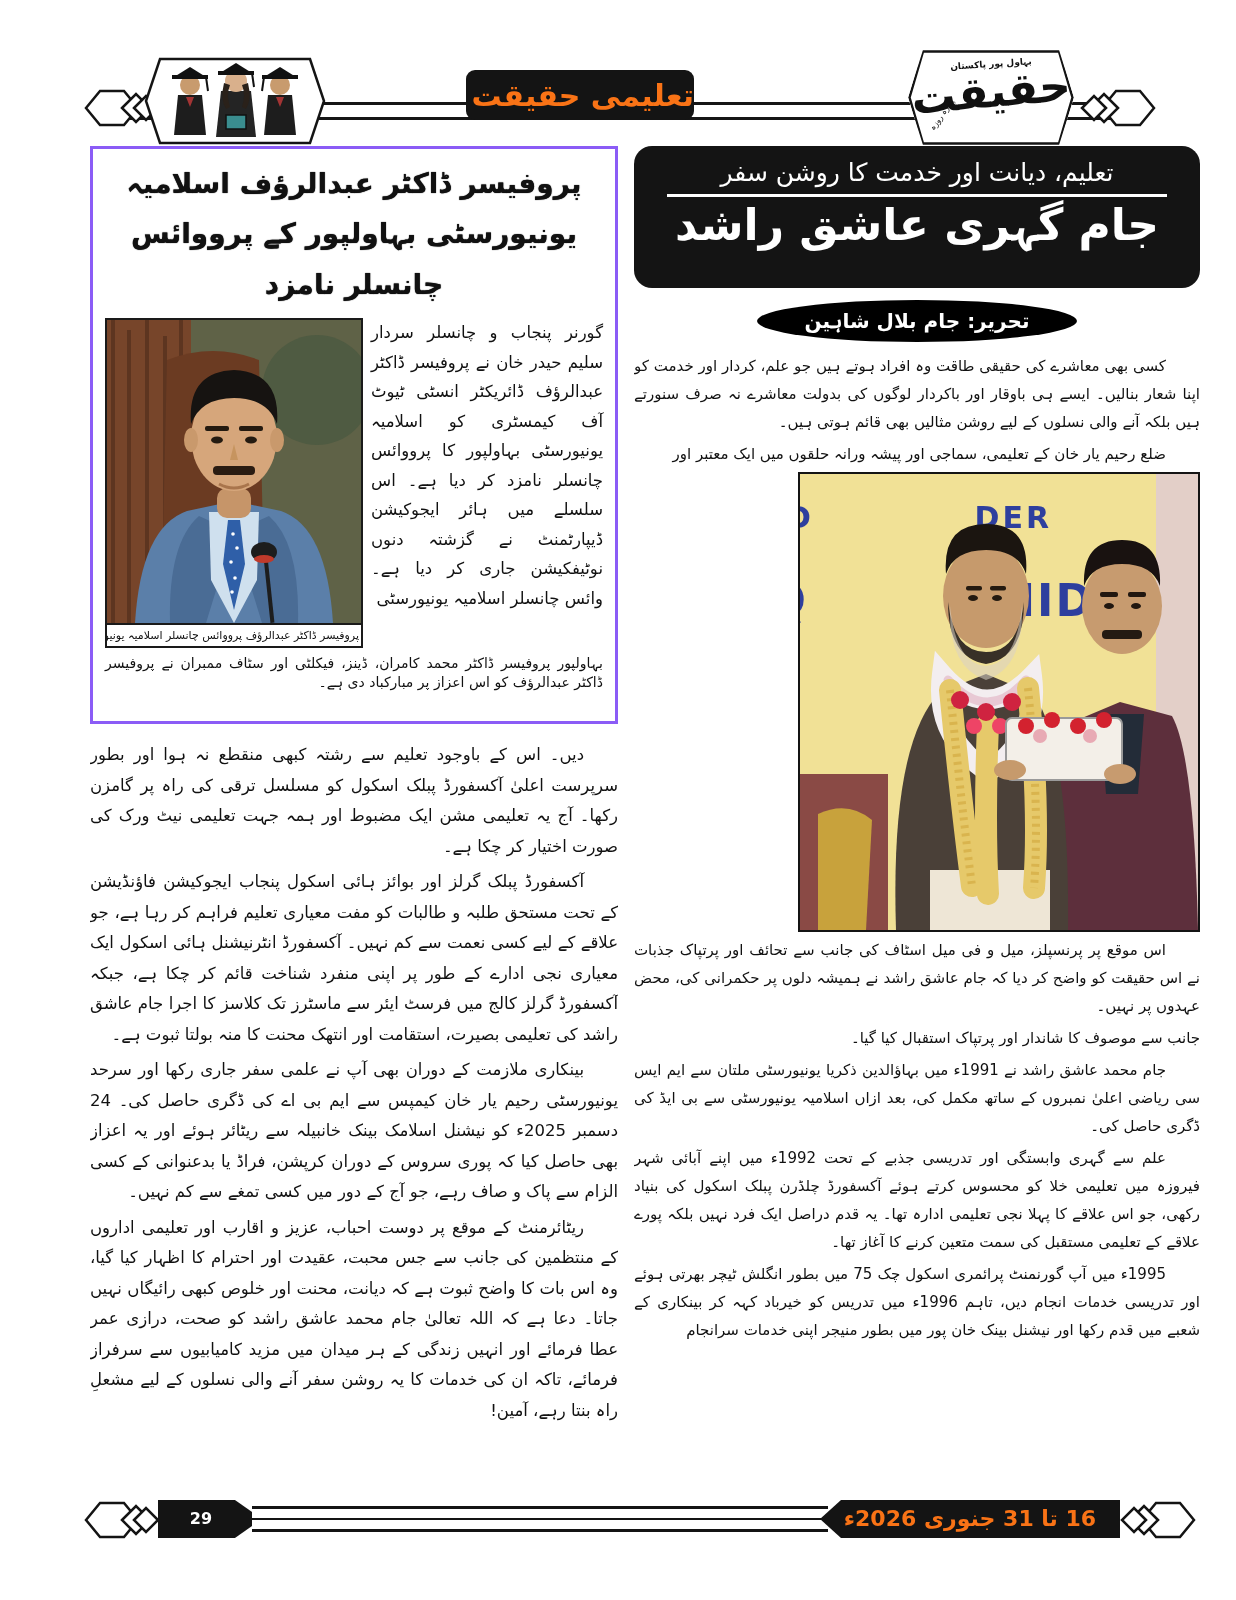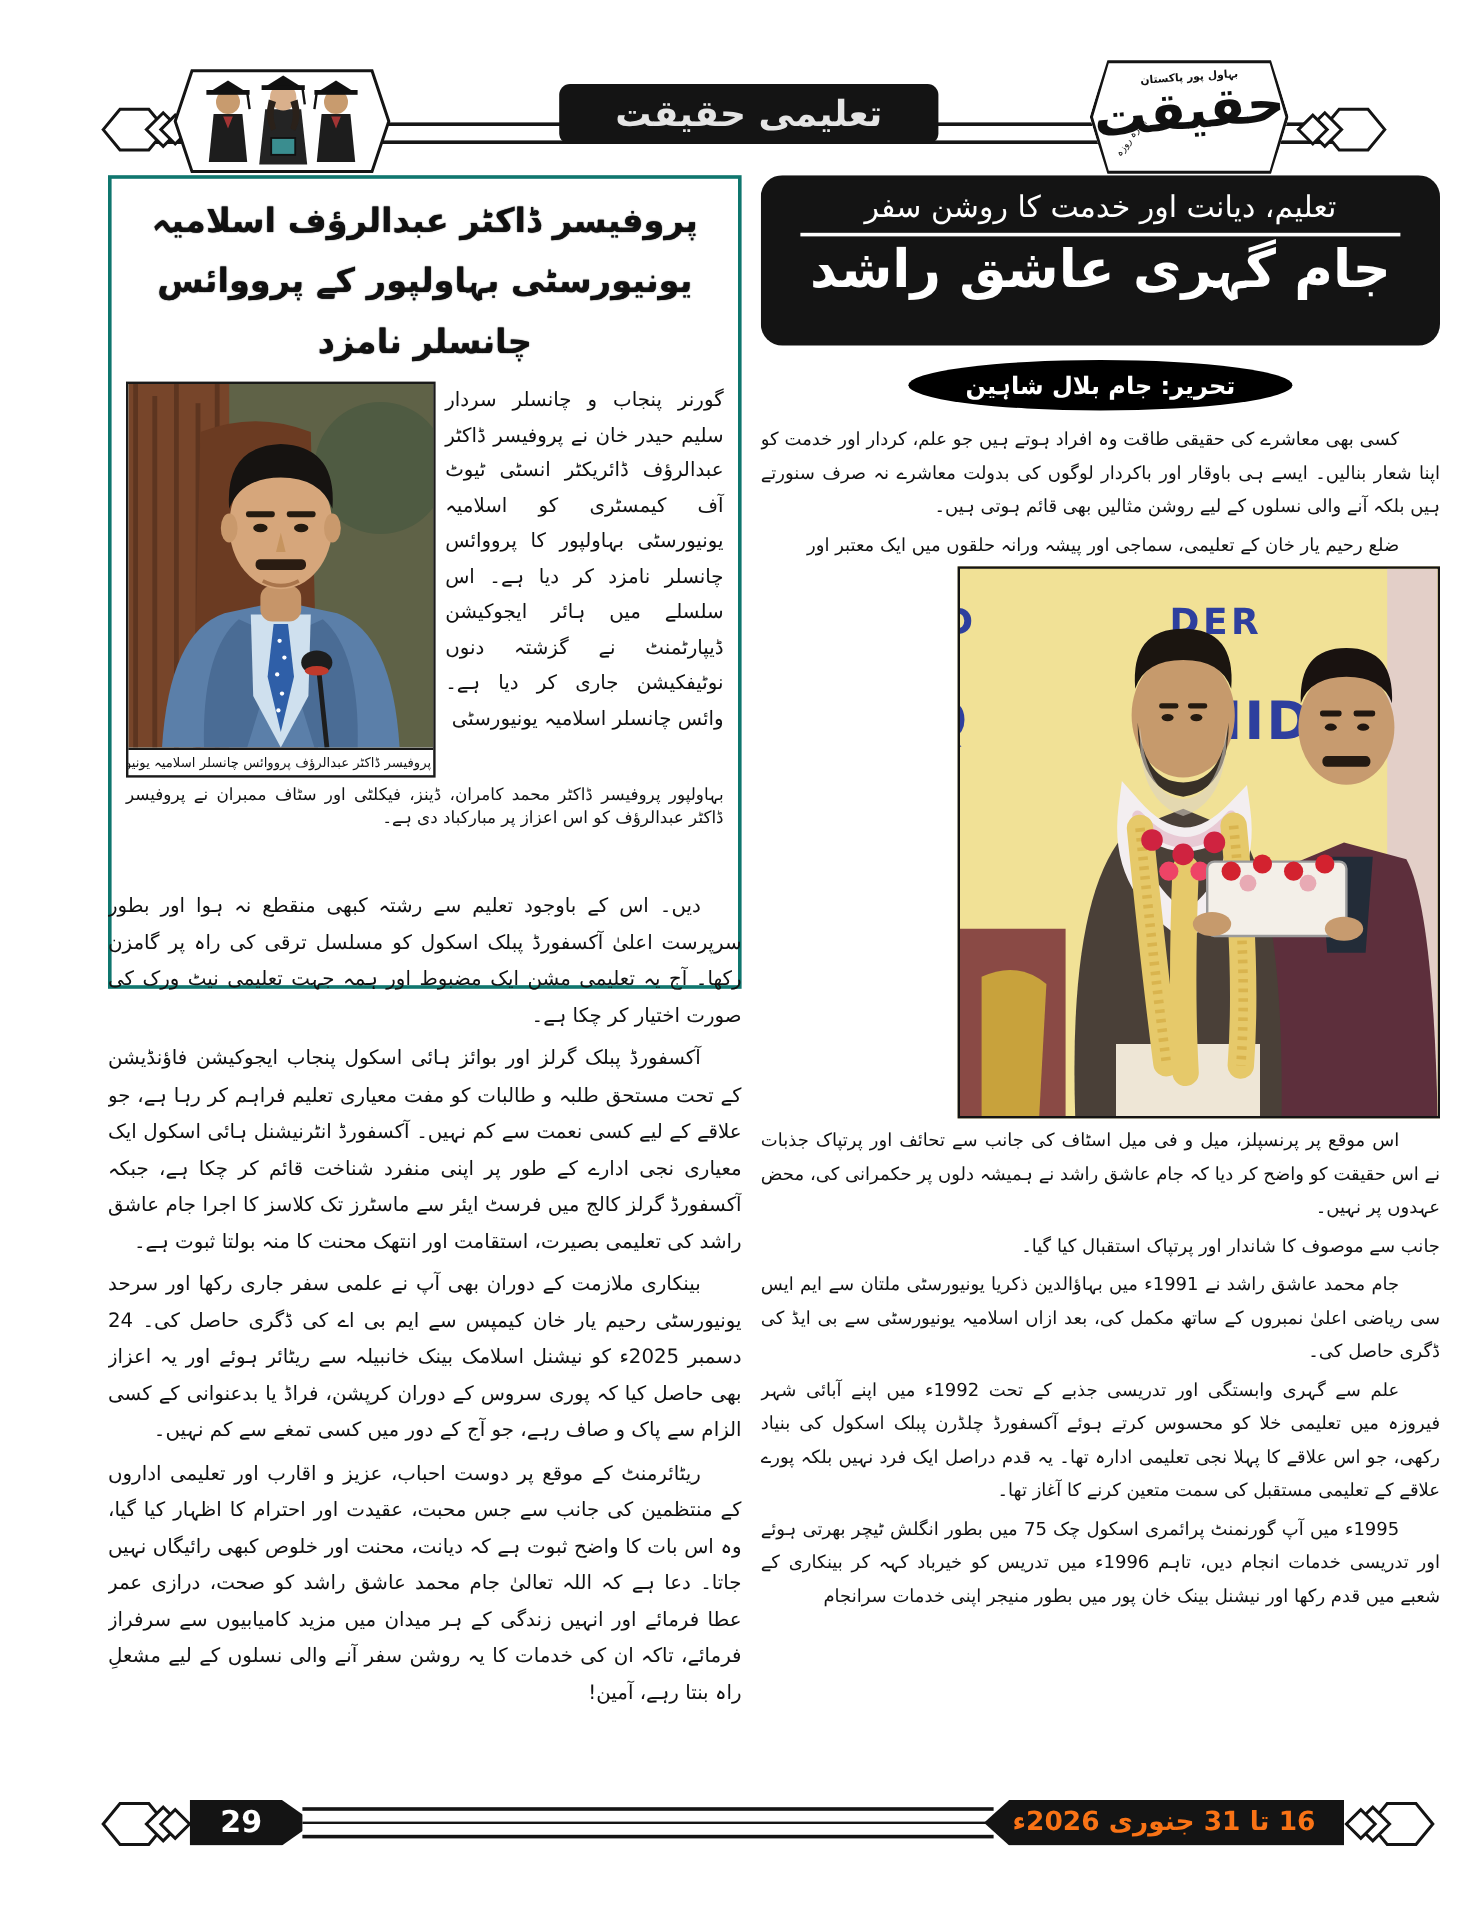--- a/index.html
+++ b/index.html
@@ -6,31 +6,31 @@
   body{
     width:1236px;height:1600px;position:relative;background:#ffffff;
     font-family:"DejaVu Sans",sans-serif;color:#111;overflow:hidden;
   }
   .abs{position:absolute;}
   
   .rule-band{left:98px;top:102px;width:1044px;height:12px;
     border-top:3px solid #161616;border-bottom:3px solid #161616;}
   .decor{width:76px;height:44px;}
   .grads-hex{left:144px;top:57px;width:182px;height:88px;}
-  .section-box{left:466px;top:70px;width:316px;height:50px;background:#141414;border-radius:9px;
-    color:#e5e5e5;font-weight:bold;font-size:30px;text-align:center;line-height:52px;direction:rtl;}
+  .section-box{left:466px;top:70px;width:228px;height:50px;background:#141414;border-radius:9px;
+    color:#f97316;font-weight:bold;font-size:30px;text-align:right;line-height:52px;direction:rtl;}
   .masthead{left:908px;top:50px;width:166px;height:95px;background:#fff;
     clip-path:polygon(9% 0,91% 0,100% 50%,91% 100%,9% 100%,0 50%);}
   .masthead-inner{position:absolute;inset:0;direction:rtl;text-align:center;}
   .masthead-border{position:absolute;inset:0;}
   .masthead-top{font-size:9px;font-weight:bold;margin-top:9px;transform:rotate(-4deg);}
   .masthead-title{font-size:44px;font-weight:bold;line-height:1.05;transform:rotate(-5deg);letter-spacing:1px;}
   .masthead-side{position:absolute;left:16px;bottom:26px;font-size:8px;transform:rotate(-55deg);}
   
-  .left-box{left:90px;top:146px;width:528px;height:678px;border:3px solid #0f766e;background:#fff;box-sizing:border-box;}
+  .left-box{left:90px;top:146px;width:528px;height:578px;border:3px solid #8b5cf6;background:#fff;box-sizing:border-box;}
   .lb-headline{padding:10px 10px 0;font-size:28px;font-weight:bold;text-align:center;direction:rtl;line-height:1.8;
     text-shadow:0 0 1px #000;}
   .lb-media{display:flex;direction:rtl;padding:8px 12px 0;gap:8px;}
   .lb-side{flex:1;font-size:16.5px;line-height:29.5px;text-align:justify;direction:rtl;}
   .photo1{width:258px;flex:0 0 258px;border:2px solid #1a1a1a;box-sizing:border-box;background:#fff;}
   .photo1 svg{display:block;}
   .photo1-caption{border-top:2px solid #1a1a1a;font-size:11px;text-align:center;direction:rtl;
     padding:4px 2px;white-space:nowrap;overflow:hidden;}
   .lb-below{padding:6px 12px 0;font-size:14px;line-height:19px;text-align:justify;direction:rtl;}
   
@@ -46,21 +46,21 @@
     color:#fff;font-size:20px;font-weight:bold;text-align:center;line-height:42px;}
   .rp{margin:0 0 4px;font-size:15px;line-height:28px;text-align:justify;text-indent:34px;}
   .rp.no-indent{text-indent:0;}
   .photo-row{display:flex;direction:rtl;gap:8px;margin:2px 0 4px;}
   .photo2{flex:0 0 402px;width:402px;height:460px;border:2px solid #141414;box-sizing:border-box;background:#f1e196;}
   .photo2 svg{display:block;}
   .narrow{flex:1;font-size:16px;line-height:34.5px;text-align:justify;}
   
   .pagenum{left:158px;top:1500px;width:104px;height:38px;background:#141414;color:#fff;
     clip-path:polygon(0 0,74% 0,100% 50%,74% 100%,0 100%);
-    font-size:25px;font-weight:bold;text-align:center;line-height:38px;padding-right:18px;box-sizing:border-box;}
+    font-size:16px;font-weight:bold;text-align:center;line-height:38px;padding-right:18px;box-sizing:border-box;}
   .band{left:252px;top:1506px;width:576px;height:26px;box-sizing:border-box;
     border-top:3px solid #141414;border-bottom:3px solid #141414;
     background:linear-gradient(#141414,#141414) center/100% 2px no-repeat #fff;}
   .datebar{left:820px;top:1500px;width:300px;height:38px;background:#141414;color:#f97316;
     clip-path:polygon(7% 0,100% 0,100% 100%,7% 100%,0 50%);
     font-size:22px;font-weight:bold;text-align:center;line-height:38px;direction:rtl;}
 </style>
 </head>
 <body>
 

